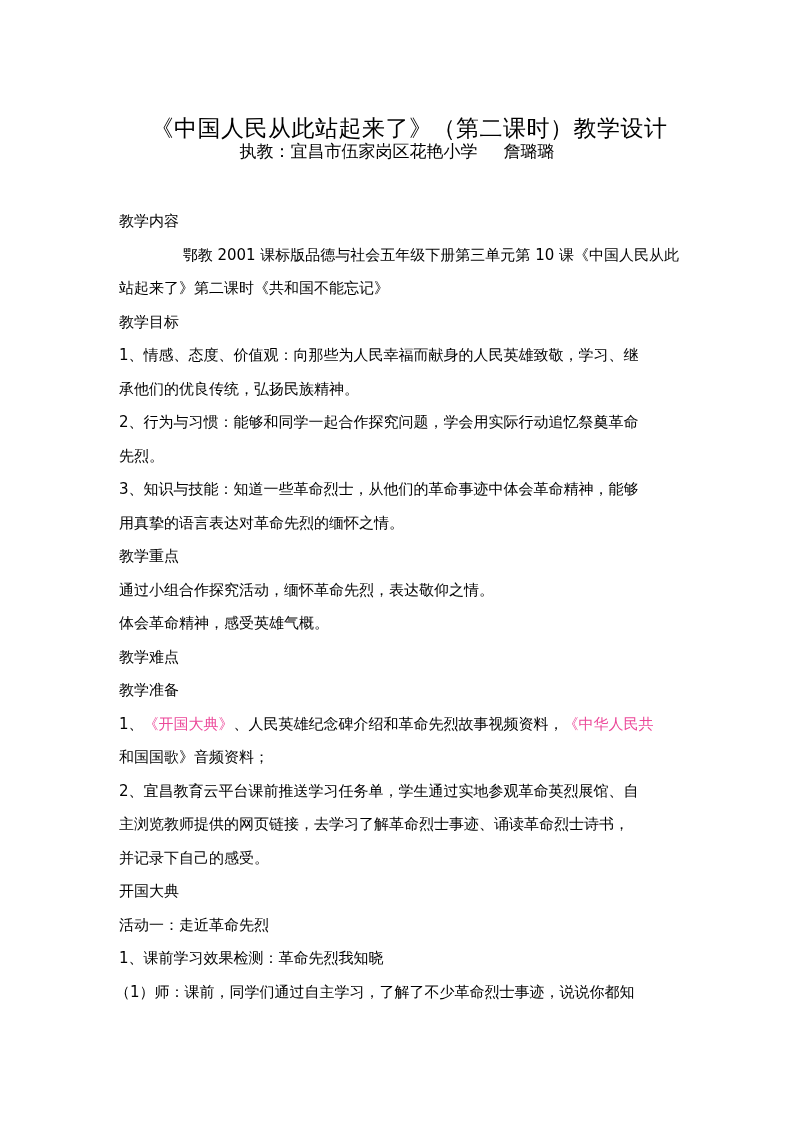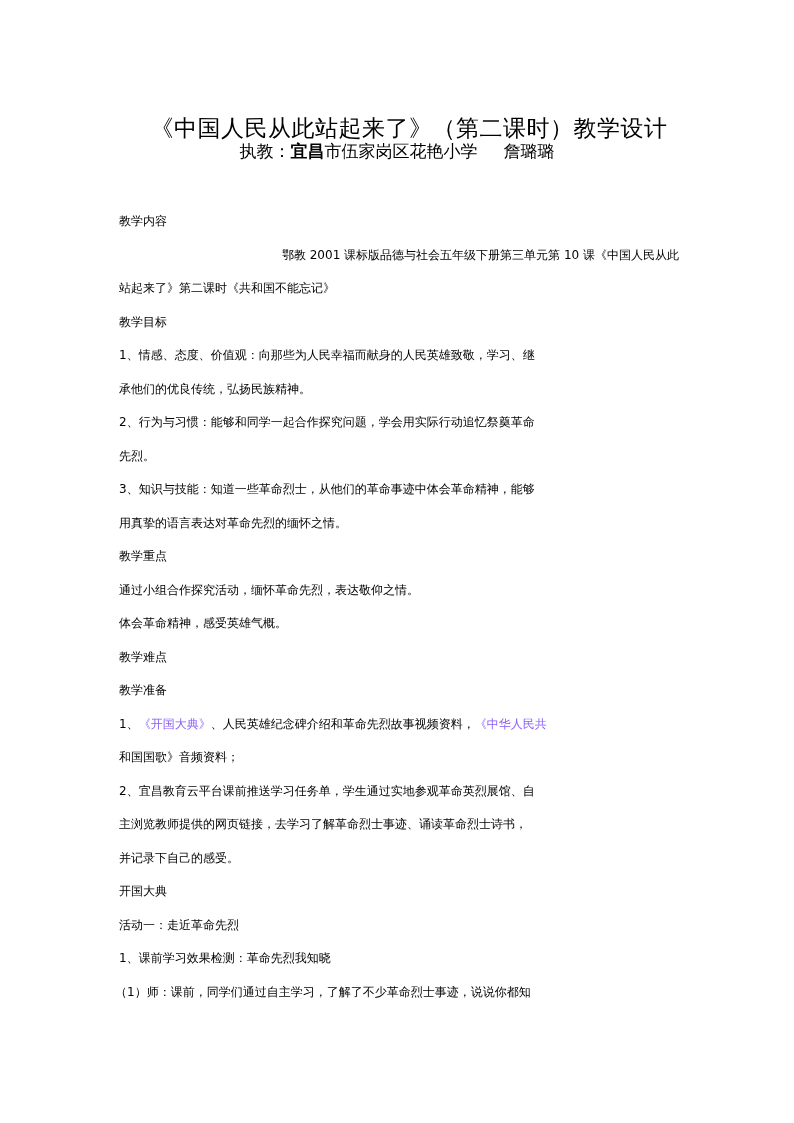--- a/index.html
+++ b/index.html
@@ -40,37 +40,37 @@
       position: absolute;
       left: 0;
       top: 138px;
       width: 794px;
       text-align: center;
       font-size: 17px;
       line-height: 26px;
       margin: 0;
       color: #000;
     }
-    .subtitle .bold { font-weight: bold; }
+    .subtitle .bold { font-weight: normal; }
     .subtitle .gap { display: inline-block; width: 26px; }
     .body {
       position: absolute;
       left: 119px;
       top: 205px;
       width: 560px;
-      font-size: 12px;
+      font-size: 15px;
       line-height: 33.5px;
     }
     .line {
       display: block;
       white-space: nowrap;
       height: 33.5px;
     }
     .indent { padding-left: 29px; text-align: right; }
-    .gray { color: #8b5cf6; }
+    .gray { color: #ec4899; }
     .pre { margin-left: -4px; }
   </style>
 </head>
 <body>
 
 <div class="page">
 
   <h1 class="title">《中国人民从此站起来了》（第二课时）教学设计</h1>
 
   <div class="subtitle">

